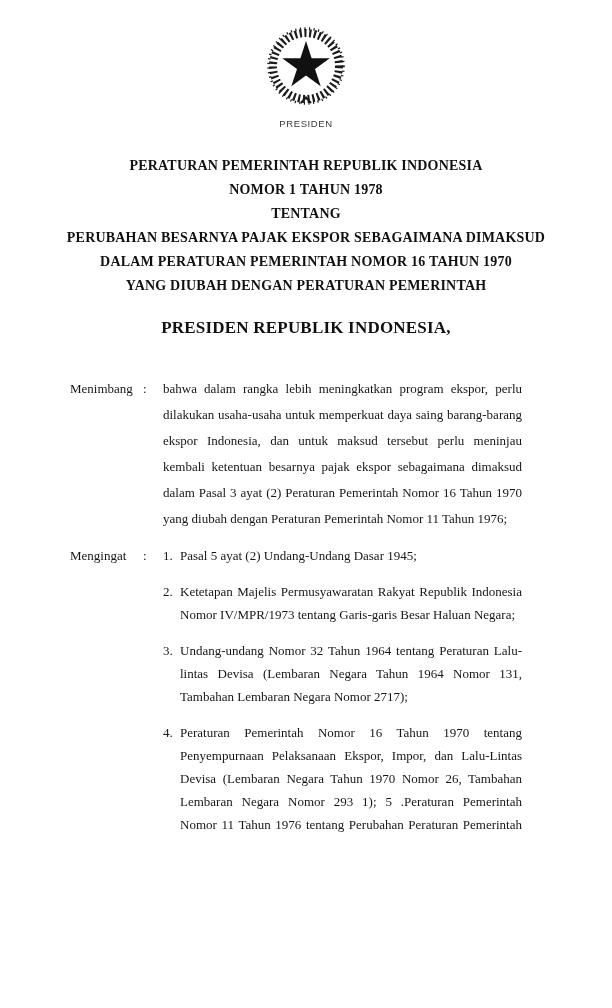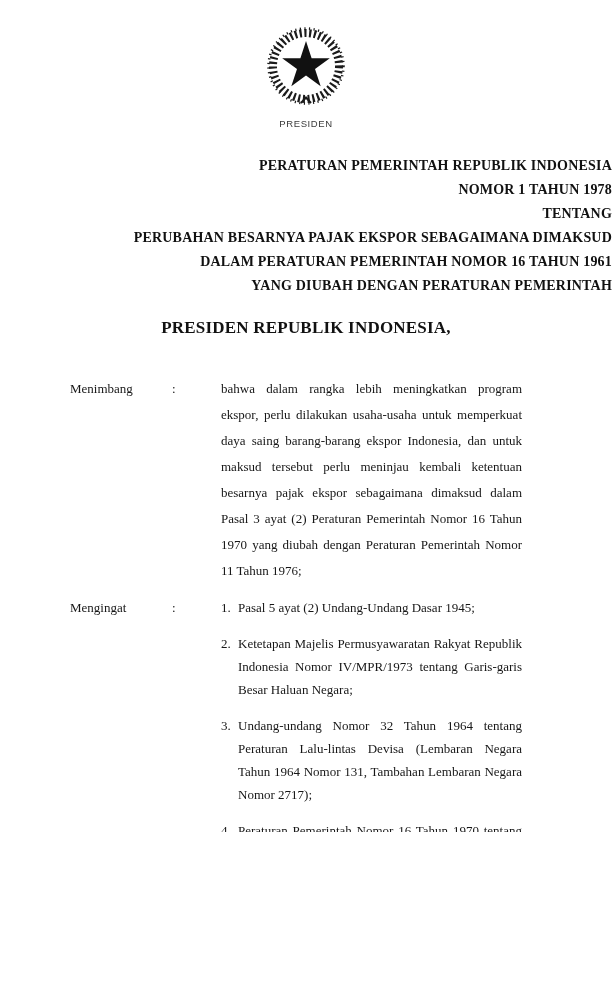--- a/index.html
+++ b/index.html
@@ -24,40 +24,39 @@
   .emblem-caption {
     margin-top: 3px;
     font-family: "Liberation Sans", sans-serif;
     font-size: 9.5px;
     line-height: 13px;
     letter-spacing: 0.6px;
     color: #3a3a3a;
   }
   .title-block {
     margin-top: 24px;
-    text-align: right;
+    text-align: center;
     font-weight: bold;
     font-size: 14px;
     line-height: 24px;
     letter-spacing: 0.2px;
     color: #111111;
   }
   .salutation {
     margin-top: 20px;
     text-align: center;
     font-weight: bold;
     font-size: 17px;
     letter-spacing: 0.2px;
     color: #111111;
   }
   .doc-row {
     display: flex;
     padding: 0 90px 0 70px;
     font-size: 13px;
-    gap: 29px;
   }
   .doc-label {
     flex: none;
     width: 73px;
   }
   .doc-colon {
     flex: none;
     width: 20px;
   }
   .doc-content {
@@ -120,21 +119,21 @@
     <div class="emblem-caption">
       <div>PRESIDEN</div>
     </div>
   </div>
 
   <div class="title-block">
     <div>PERATURAN PEMERINTAH REPUBLIK INDONESIA</div>
     <div>NOMOR 1 TAHUN 1978</div>
     <div>TENTANG</div>
     <div>PERUBAHAN BESARNYA PAJAK EKSPOR SEBAGAIMANA DIMAKSUD</div>
-    <div>DALAM PERATURAN PEMERINTAH NOMOR 16 TAHUN 1961</div>
+    <div>DALAM PERATURAN PEMERINTAH NOMOR 16 TAHUN 1970</div>
     <div>YANG DIUBAH DENGAN PERATURAN PEMERINTAH</div>
   </div>
 
   <div class="salutation">PRESIDEN REPUBLIK INDONESIA,</div>
 
   <div class="doc-row row-menimbang">
     <div class="doc-label">Menimbang</div>
     <div class="doc-colon">:</div>
     <div class="doc-content">bahwa dalam rangka lebih meningkatkan program ekspor, perlu dilakukan usaha-usaha untuk memperkuat daya saing barang-barang ekspor Indonesia, dan untuk maksud tersebut perlu meninjau kembali ketentuan besarnya pajak ekspor sebagaimana dimaksud dalam Pasal 3 ayat (2) Peraturan Pemerintah Nomor 16 Tahun 1970 yang diubah dengan Peraturan Pemerintah Nomor 11 Tahun 1976;</div>
   </div>

